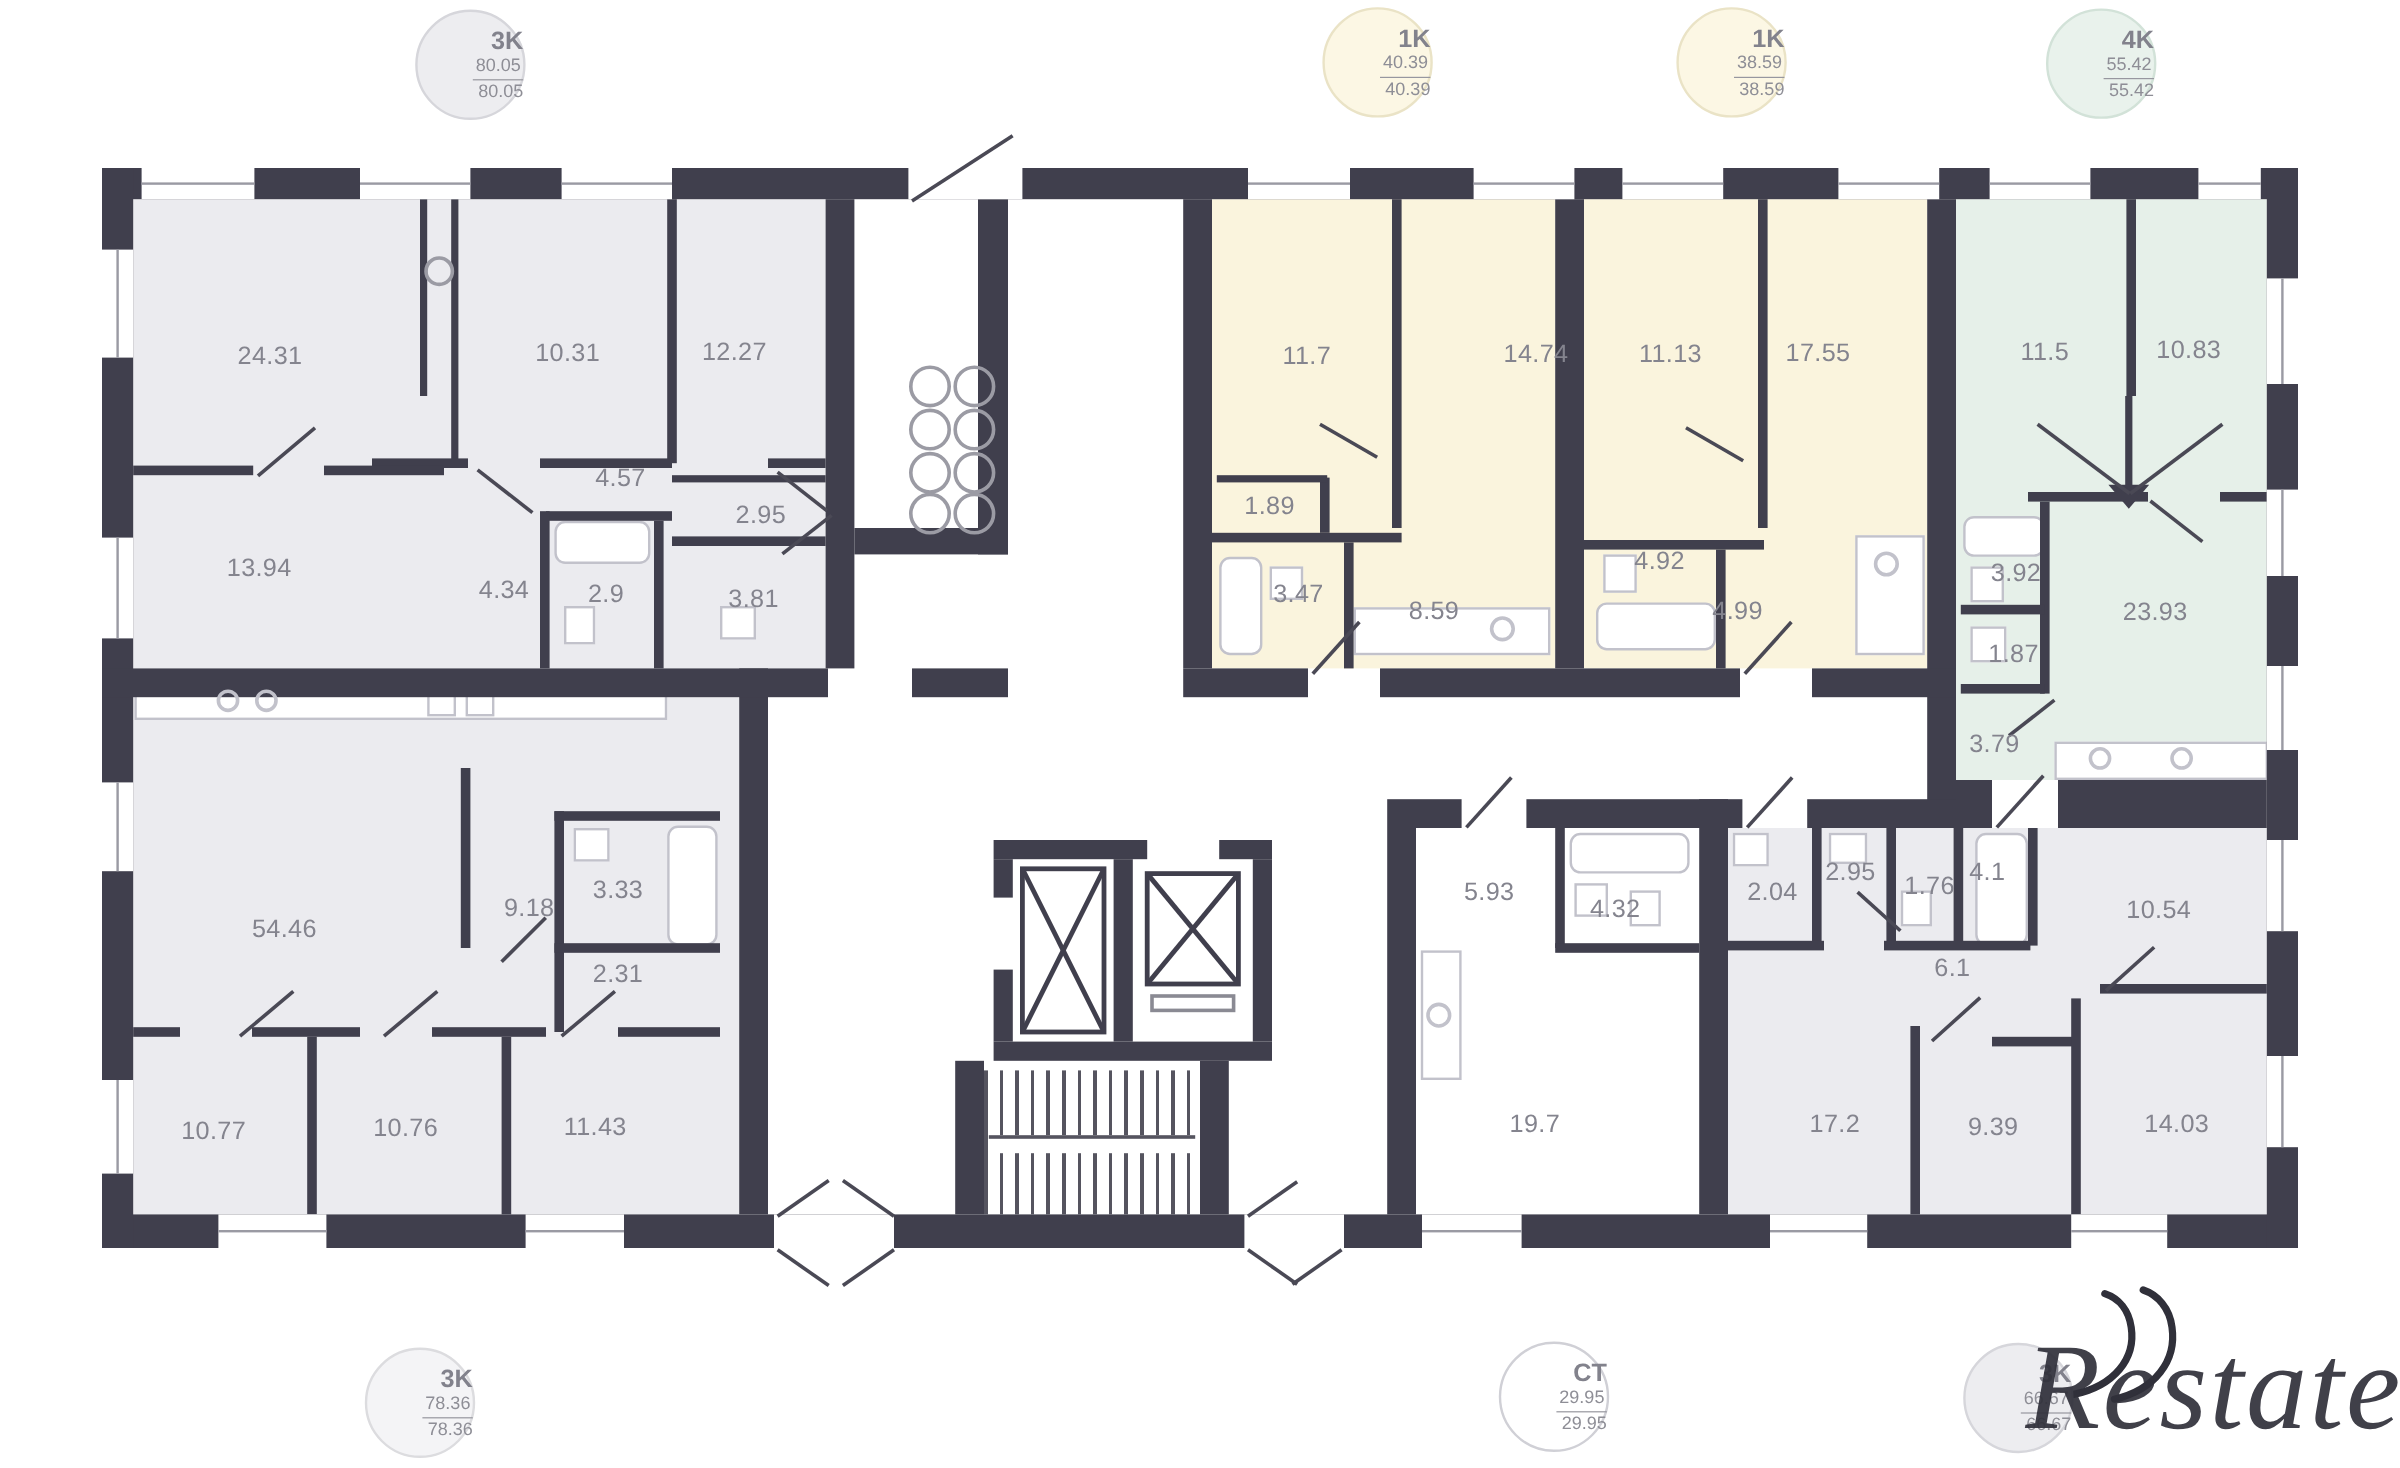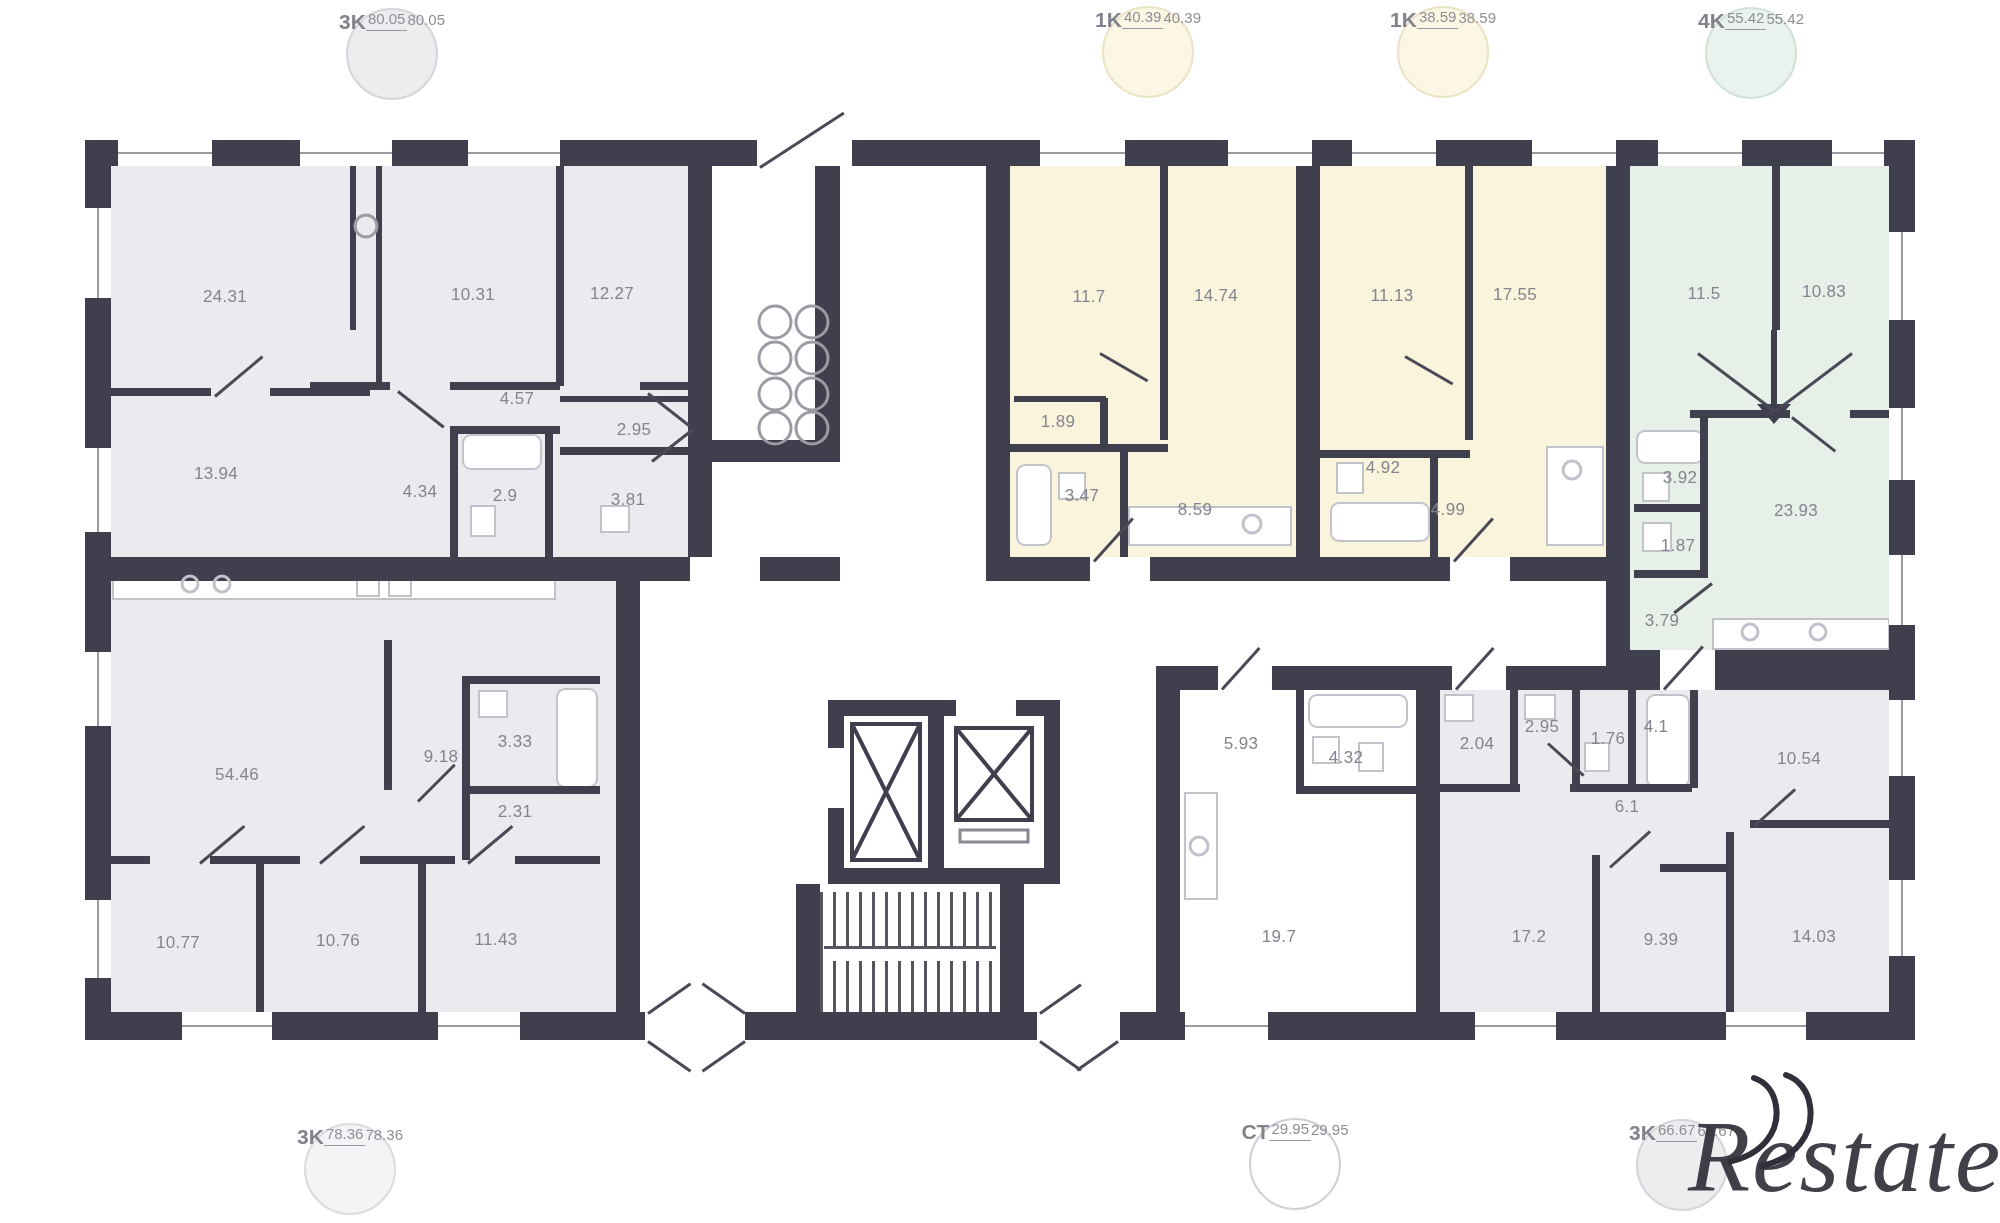--- a/index.html
+++ b/index.html
@@ -16,24 +16,24 @@
          font-family:"Liberation Sans",sans-serif;}
   .fill{position:absolute;}
   .w{position:absolute;background:var(--wall);}
   .win{position:absolute;background:#fff;}
   .win.h::after{content:"";position:absolute;left:0;right:0;top:50%;height:2px;margin-top:-1px;background:var(--glaze);}
   .win.v::after{content:"";position:absolute;top:0;bottom:0;left:50%;width:2px;margin-left:-1px;background:var(--glaze);}
   .gap{position:absolute;background:#fff;}
   .door{position:absolute;height:3px;background:#4a4955;transform-origin:0 50%;}
   .fx{position:absolute;border:2px solid var(--fix);background:#fff;}
   .fx.r{border-radius:9px;}
-  .rl{position:absolute;transform:translate(-50%,-50%);font-size:17px;letter-spacing:.3px;
+  .rl{position:absolute;transform:translate(-50%,-50%);font-size:21px;letter-spacing:.3px;
       color:var(--label);white-space:nowrap;}
   .badge{position:absolute;width:92px;height:92px;border-radius:50%;box-sizing:border-box;
-         display:flex;flex-direction:row;align-items:flex-start;justify-content:center;
+         display:flex;flex-direction:column;align-items:flex-end;justify-content:center;
          border:2px solid #d6d6db;background:#ededf0;z-index:8;}
   .badge .bk{font-size:21px;font-weight:600;color:#82828c;line-height:1.1;}
   .badge .bt{font-size:15px;color:#8e8e96;border-bottom:1.5px solid #97979f;padding:1px 2px 2px;line-height:1.1;}
   .badge .bb{font-size:15px;color:#8e8e96;padding-top:2px;line-height:1.1;}
   .b-gray{background:#ededf0;border-color:#d6d6db;}
   .b-lgray{background:#f4f4f6;border-color:#dcdcdf;}
   .b-yellow{background:#fcf7e4;border-color:#eae3c6;}
   .b-green{background:#e9f2ec;border-color:#d2e2d8;}
   .b-white{background:#ffffff;border-color:#d0d0d6;}
   .stairs{position:absolute;left:820px;top:892px;width:180px;height:120px;
@@ -302,21 +302,21 @@
 
   <span class="rl z6" style="left:237px;top:775px">54.46</span>
   <span class="rl z6" style="left:441px;top:757px">9.18</span>
   <span class="rl z6" style="left:515px;top:742px">3.33</span>
   <span class="rl z6" style="left:515px;top:812px">2.31</span>
   <span class="rl z6" style="left:178px;top:943px">10.77</span>
   <span class="rl z6" style="left:338px;top:941px">10.76</span>
   <span class="rl z6" style="left:496px;top:940px">11.43</span>
 
   <span class="rl z6" style="left:1089px;top:297px">11.7</span>
-  <span class="rl z6" style="left:1216px;top:296px">14.74</span>
+  <span class="rl z6" style="left:1280px;top:296px">14.74</span>
   <span class="rl z6" style="left:1058px;top:422px">1.89</span>
   <span class="rl z6" style="left:1082px;top:496px">3.47</span>
   <span class="rl z6" style="left:1195px;top:510px">8.59</span>
 
   <span class="rl z6" style="left:1392px;top:296px">11.13</span>
   <span class="rl z6" style="left:1515px;top:295px">17.55</span>
   <span class="rl z6" style="left:1383px;top:468px">4.92</span>
   <span class="rl z6" style="left:1448px;top:510px">4.99</span>
 
   <span class="rl z6" style="left:1704px;top:294px">11.5</span>

